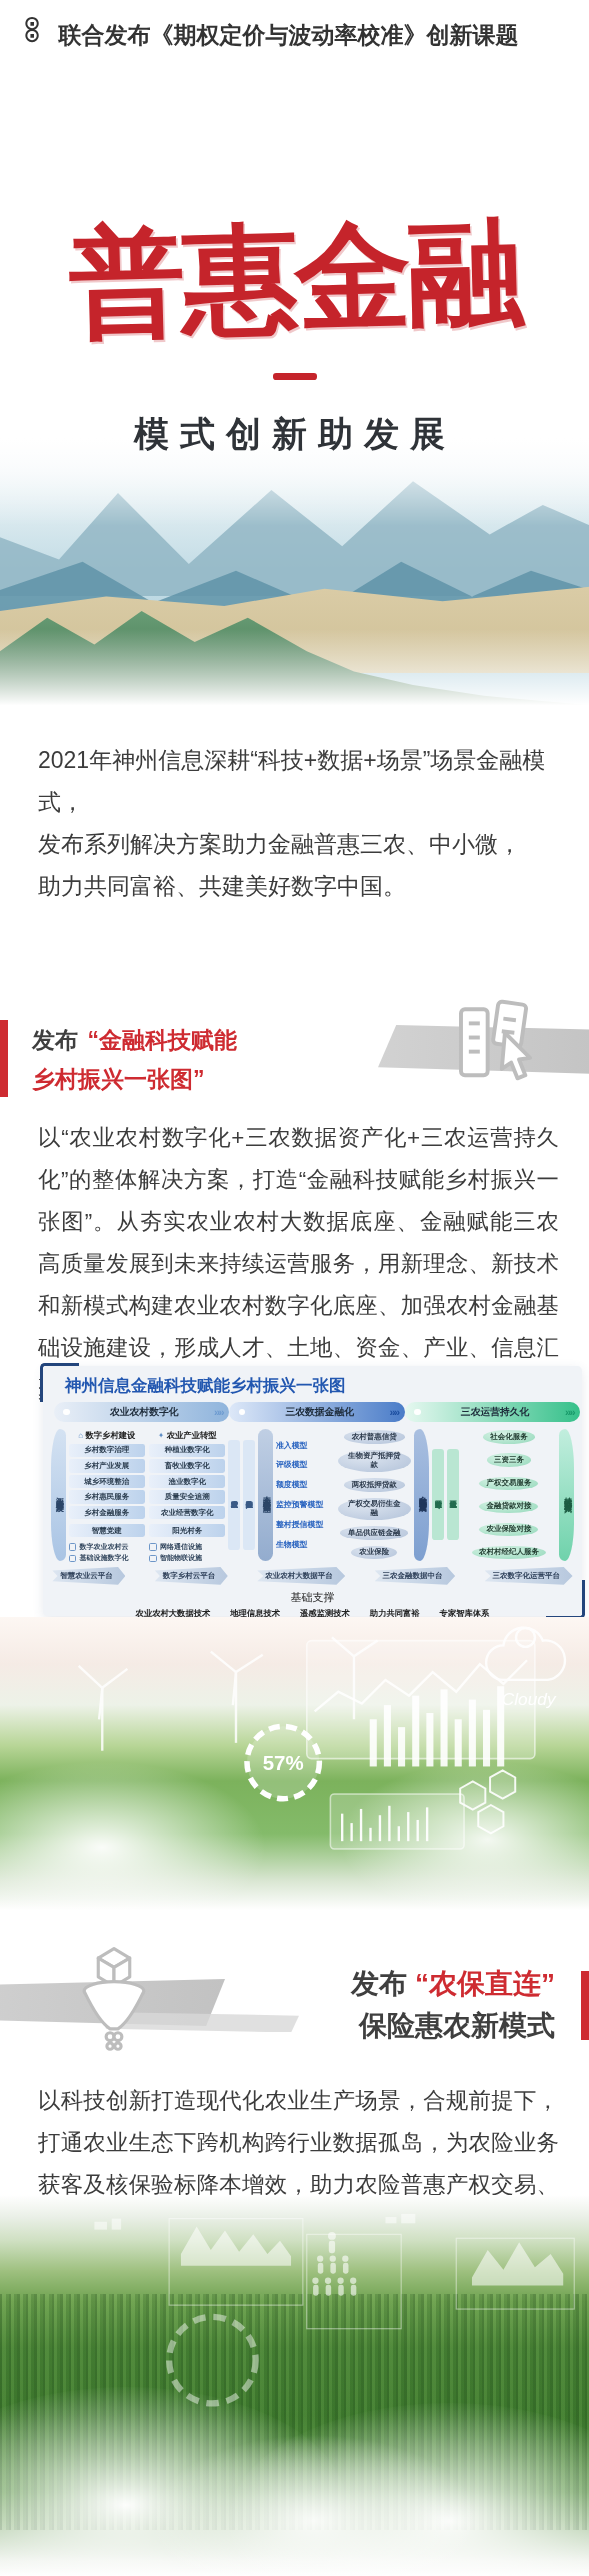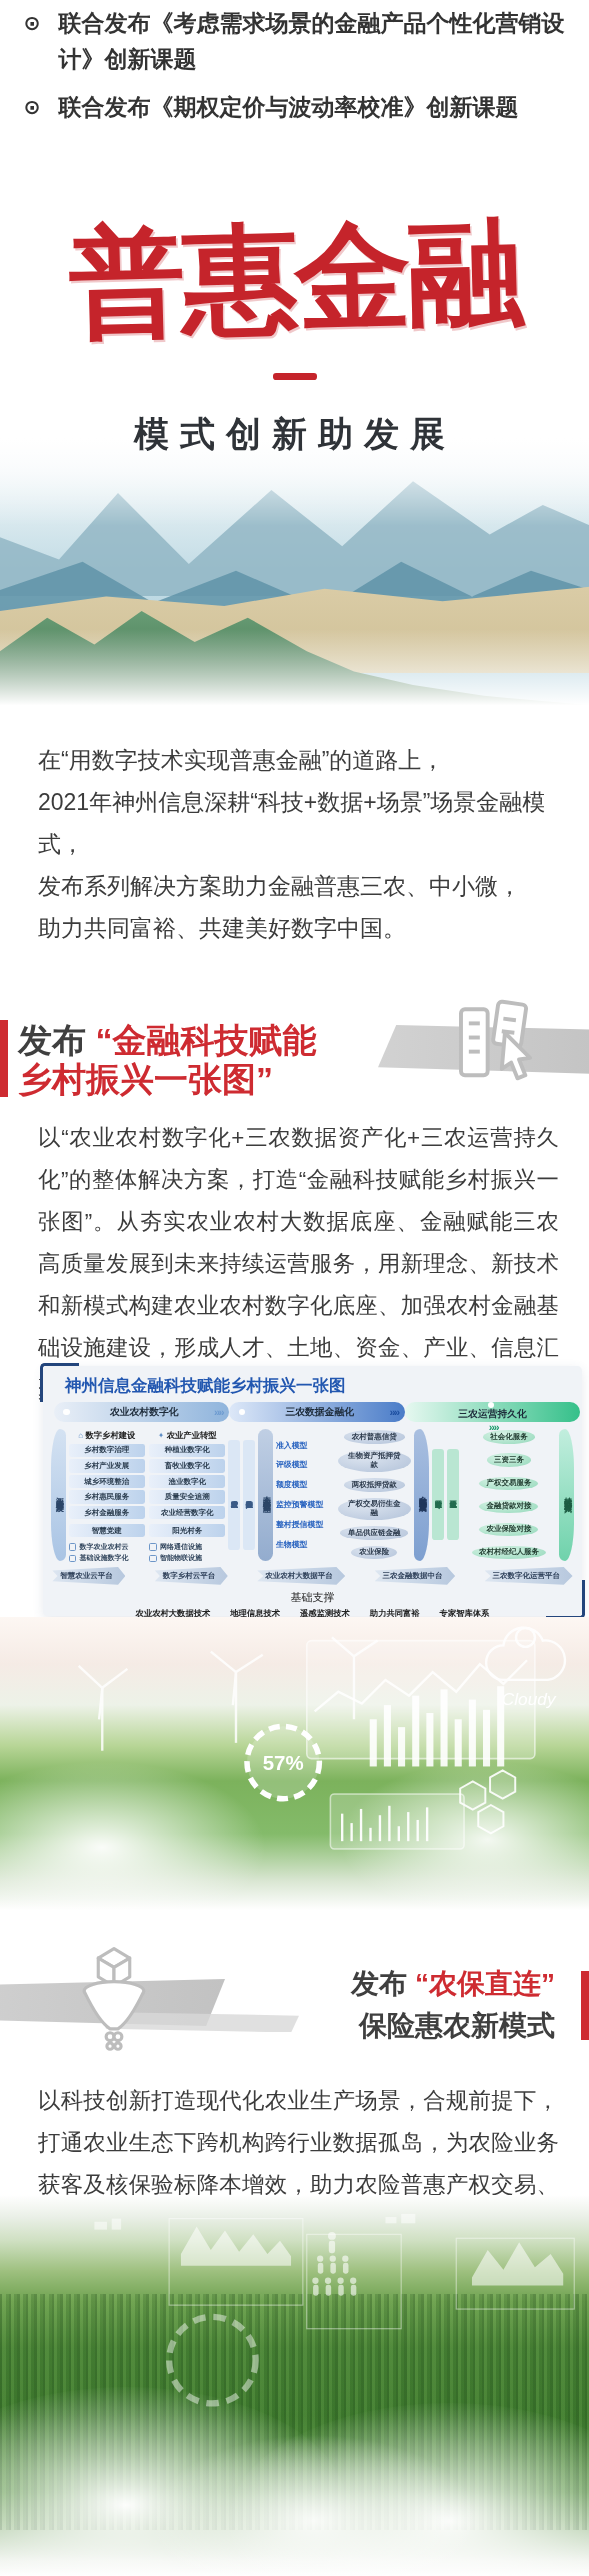--- a/index.html
+++ b/index.html
@@ -32,25 +32,25 @@
   .hp-fogbot{left:0;right:0;bottom:0;height:26%;background:linear-gradient(0deg,#ffffff 8%,rgba(255,255,255,0));}
   .hero-subtitle{position:absolute;top:20.4px;left:0;width:100%;text-align:center;font-size:35px;font-weight:800;
                  color:#2f3338;letter-spacing:11px;z-index:3;}
 
   
   .para{left:38px;width:521px;font-size:23px;color:#3c3c3c;}
   .para .pline{line-height:42px;}
   .para-block{left:38px;width:521px;font-size:22.4px;line-height:42px;color:#3c3c3c;text-align:justify;}
   .p1{top:739px;}
   .p2{top:1117px;}
-  .p3{top:2080px;flex-direction:column;}
+  .p3{top:2080px;}
 
   
   .s1-bar{top:1020px;left:0;width:7.9px;height:77px;background:#ce2b31;}
-  .s1-head{top:1021px;left:18px;font-size:34px;font-weight:800;line-height:39px;color:#ce2b31;}
+  .s1-head{top:1021px;left:32px;font-size:23px;font-weight:800;line-height:39px;color:#ce2b31;}
   .s1-head .pref{color:#3f3f3f;margin-right:9.4px;}
   .banner1{top:992px;right:0;width:212px;height:110px;}
   .banner1 .bshape{position:absolute;top:33px;left:0;right:-15.7px;height:49px;background:linear-gradient(90deg,#d2d2d2,#c3c3c3);
                    clip-path:polygon(8% 0,100% 10%,96% 100%,0 86%);}
   .banner1 svg{position:absolute;top:0;left:72px;}
 
   .s2-head{top:1963px;right:35px;text-align:right;font-size:28px;font-weight:800;line-height:42px;color:#3f3f3f;}
   .s2-head .red{color:#ce2b31;}
   .s2-head .pref{margin-right:7.9px;}
   .s2-bar{top:1971px;right:0;width:9.4px;height:69px;background:#ce2b31;}
@@ -148,21 +148,20 @@
   .photo3 .fog3{position:absolute;left:149px;bottom:-31px;width:330px;height:173px;border-radius:50%;
                 background:radial-gradient(ellipse,rgba(255,255,255,.9),rgba(255,255,255,0) 70%);}
   .photo3 svg{position:absolute;inset:0;}
 </style>
 </head>
 <body>
 
 <div class="abs bullets">
   <div class="bullet-item">
     <span class="bullet-glyph">⊙</span>
-    <span>联合发布《考虑需求场景的金融产品个性化营销设计》创新课题</span>
   </div>
   <div class="bullet-item">
     <span class="bullet-glyph">⊙</span>
     <span>联合发布《期权定价与波动率校准》创新课题</span>
   </div>
 </div>
 
 <div class="abs hero-title">普惠金融</div>
 <div class="abs hero-divider"></div>
 <div class="abs hero-photo">
@@ -171,21 +170,20 @@
   <div class="hp hp-mmid"></div>
   <div class="hp hp-river"></div>
   <div class="hp hp-green"></div>
   <div class="hp hp-fogtop"></div>
   <div class="hp hp-fogbot"></div>
   <div class="hero-subtitle">模式创新助发展</div>
 </div>
 
 <div class="abs para p1">
 
-<div class="pline">在“用数字技术实现普惠金融”的道路上，</div>
     <div class="pline">2021年神州信息深耕“科技+数据+场景”场景金融模式，</div>
     <div class="pline">发布系列解决方案助力金融普惠三农、中小微，</div>
     <div class="pline">助力共同富裕、共建美好数字中国。</div>
   </div>
 
 <div class="abs s1-bar"></div>
 <div class="abs s1-head">
   <div><span class="pref">发布</span><span>“金融科技赋能</span></div>
   <div>乡村振兴一张图”</div>
 </div>

